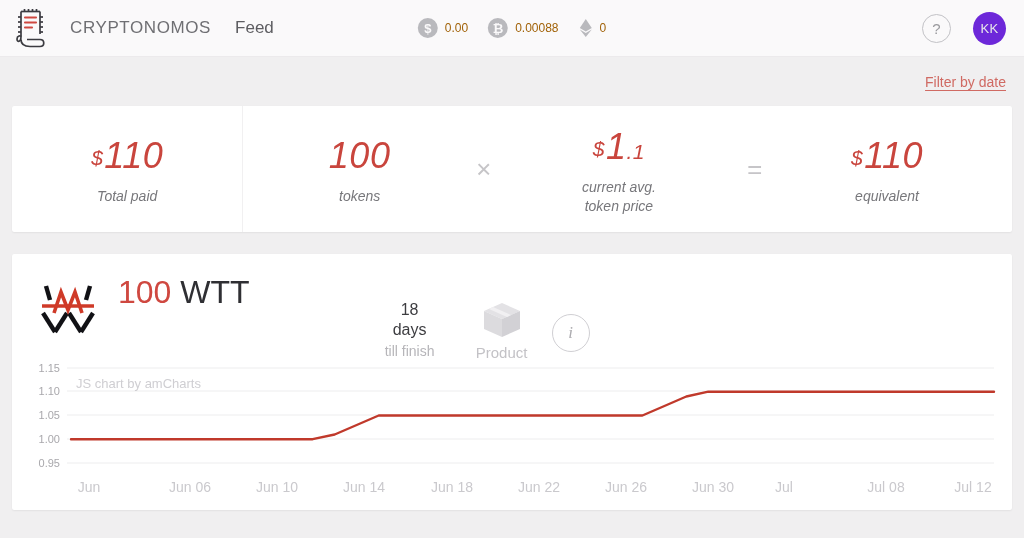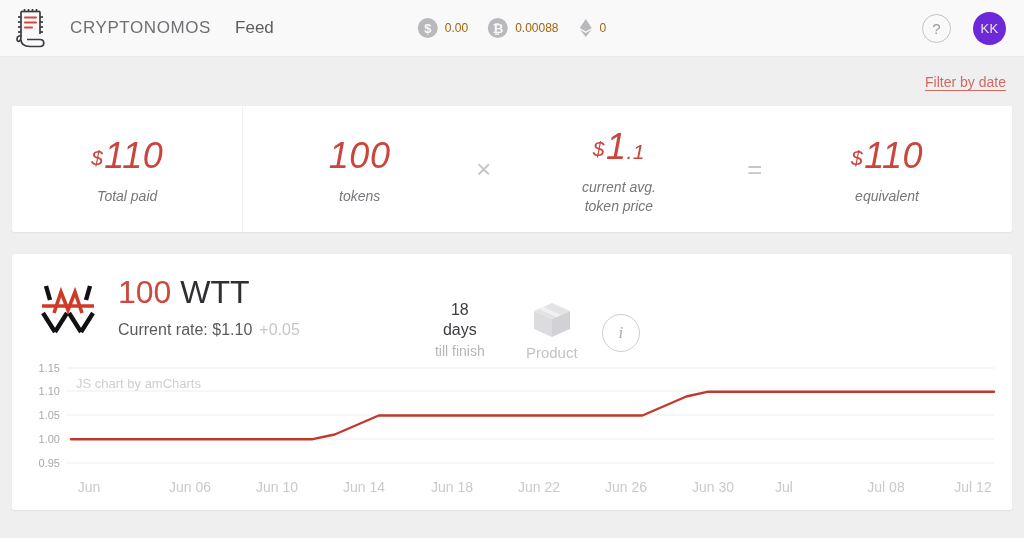--- a/index.html
+++ b/index.html
@@ -490,21 +490,20 @@
         <path d="M59 33 L47 52"></path>
       </g>
       <g stroke="#cf3a28" stroke-width="3.6" fill="none" stroke-linejoin="miter">
         <path d="M20 33 L27 12 L34 30 L41 12 L48 33"></path>
       </g>
       <path d="M8 26 L60 26" stroke="#cf3a28" stroke-width="3.4"></path>
     </svg>
 
     <div class="token-titles">
       <div class="token-title"><span class="amt">100</span> <span class="sym">WTT</span></div>
-      <div class="token-rate"><span>Current rate: $1.10</span><span class="delta">+0.05</span></div>
     </div>
 
     <div class="token-meta">
 
       <div class="meta-days">
         <div class="n">18</div>
         <div class="u">days</div>
         <div class="sub">till finish</div>
       </div>
 

